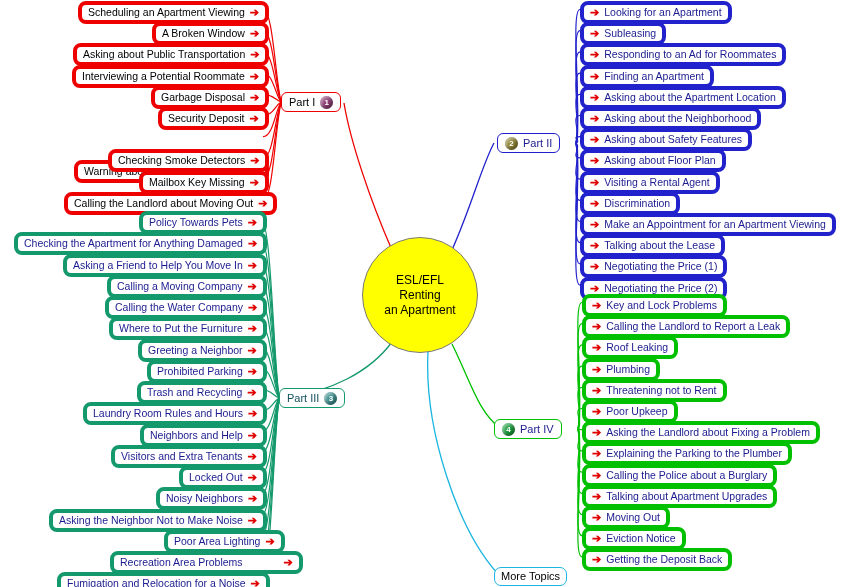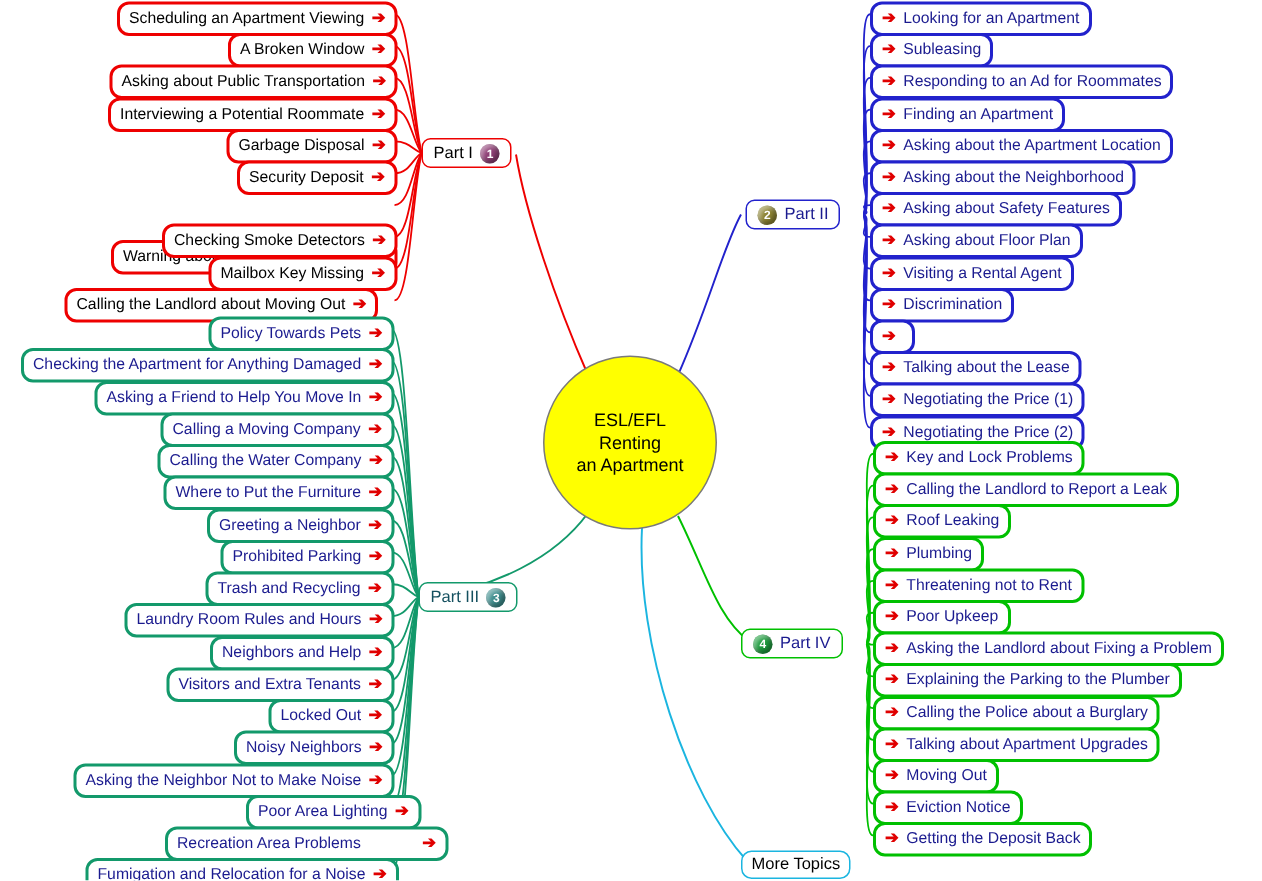--- a/index.html
+++ b/index.html
@@ -23,21 +23,21 @@
     width: 841px; height: 587px;
     pointer-events: none;
   }
 
   
   .node {
     position: absolute;
     box-sizing: border-box;
     height: 23px;
     line-height: 15px;
-    border: 2px solid #be185d;
+    border: 4px solid #be185d;
     border-radius: 8px;
     background: #ffffff;
     font-size: 10.5px;
     white-space: nowrap;
     padding: 0 6px;
     display: flex;
     align-items: center;
     z-index: 5;
   }
   .node .arw {
@@ -257,21 +257,21 @@
         <span class="arw">➔</span>
       </div>
       <div class="node b1 arw-right" style="top: 149.4px; left: 108px;">
         <span class="lbl">Checking Smoke Detectors</span>
         <span class="arw">➔</span>
       </div>
       <div class="node b1 arw-right" style="top: 170.6px; left: 139px;">
         <span class="lbl">Mailbox Key Missing</span>
         <span class="arw">➔</span>
       </div>
-      <div class="node b1 arw-right" style="top: 191.8px; left: 43px;">
+      <div class="node b1 arw-right" style="top: 191.8px; left: 64px;">
         <span class="lbl">Calling the Landlord about Moving Out</span>
         <span class="arw">➔</span>
       </div>
       <div class="node b2 arw-left" style="top: 1px; left: 580px;">
         <span class="arw">➔</span>
         <span class="lbl">Looking for an Apartment</span>
       </div>
       <div class="node b2 arw-left" style="top: 22.2px; left: 580px;">
         <span class="arw">➔</span>
         <span class="lbl">Subleasing</span>
@@ -303,20 +303,21 @@
       <div class="node b2 arw-left" style="top: 170.6px; left: 580px;">
         <span class="arw">➔</span>
         <span class="lbl">Visiting a Rental Agent</span>
       </div>
       <div class="node b2 arw-left" style="top: 191.8px; left: 580px;">
         <span class="arw">➔</span>
         <span class="lbl">Discrimination</span>
       </div>
       <div class="node b2 arw-left" style="top: 213px; left: 580px;">
         <span class="arw">➔</span>
+        <span class="lbl">Make an Appointment for an Apartment Viewing</span>
       </div>
       <div class="node b2 arw-left" style="top: 234.2px; left: 580px;">
         <span class="arw">➔</span>
         <span class="lbl">Talking about the Lease</span>
       </div>
       <div class="node b2 arw-left" style="top: 255.4px; left: 580px;">
         <span class="arw">➔</span>
         <span class="lbl">Negotiating the Price (1)</span>
       </div>
       <div class="node b2 arw-left" style="top: 276.6px; left: 580px;">

